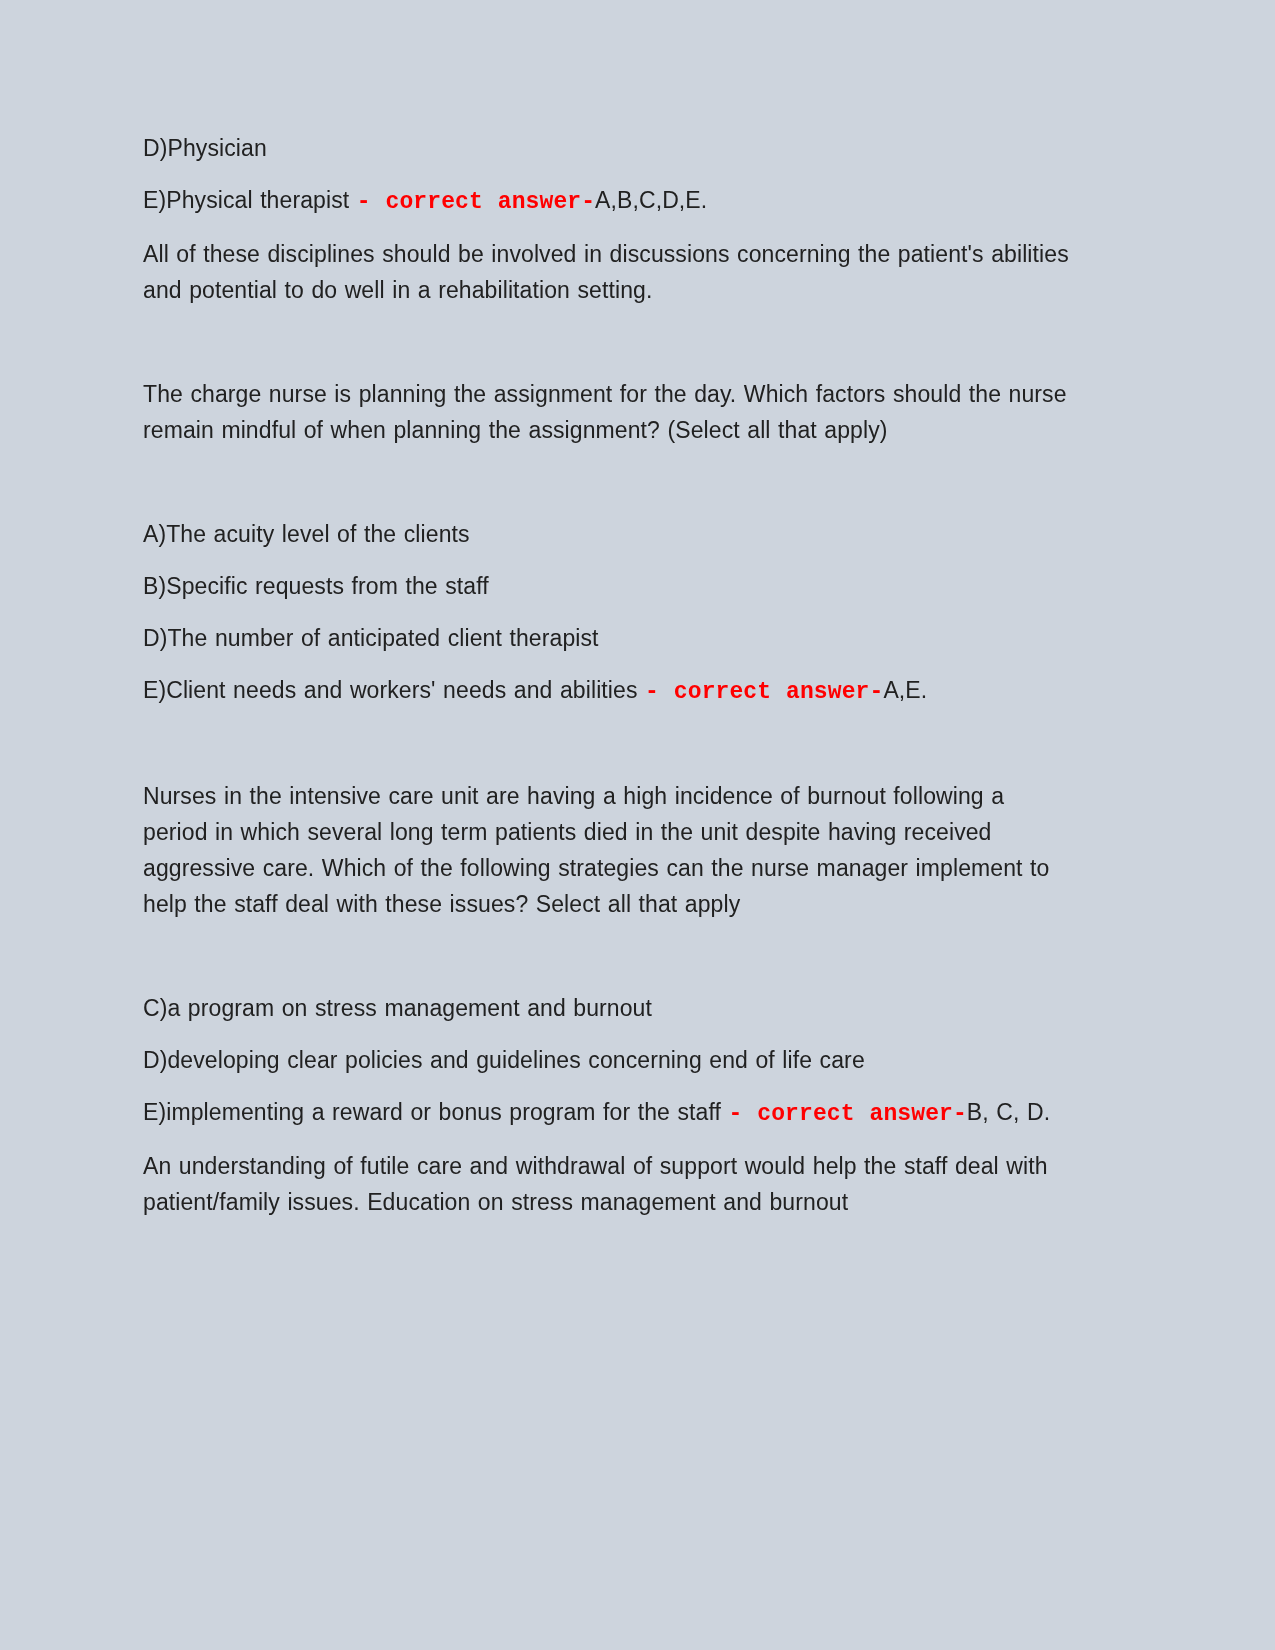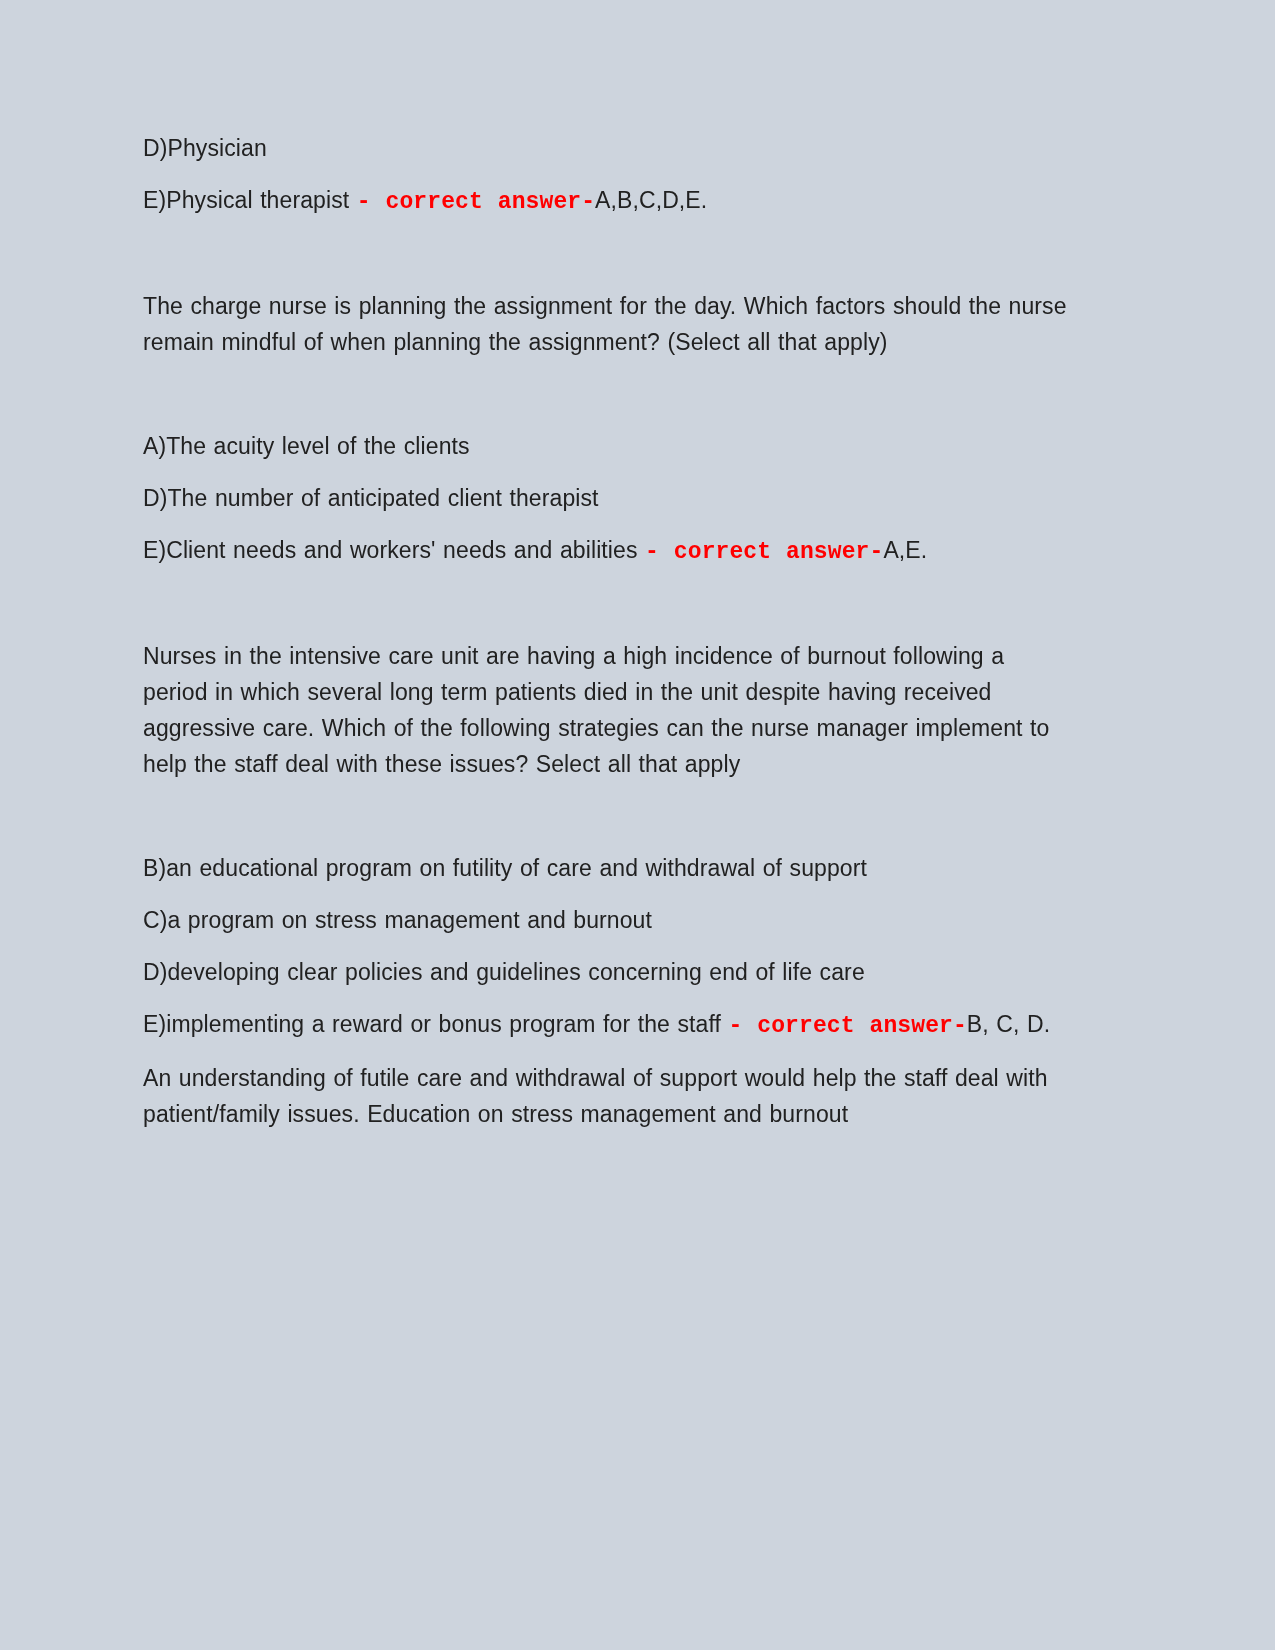--- a/index.html
+++ b/index.html
@@ -40,28 +40,29 @@
     font-family: Liberation Mono, monospace;
   }
 </style>
 </head>
 <body>
 
 <div class="page">
   <div class="doc" id="doc-body">
       <p><span class="run-normal">D)Physician</span></p>
       <p><span class="run-normal">E)Physical therapist </span><span class="run-answer" style="color: rgb(255, 0, 0);">- correct answer-</span><span class="run-normal">A,B,C,D,E.</span></p>
+      <p><span class="run-normal">All of these disciplines should be involved in discussions concerning the patient's abilities and potential to do well in a rehabilitation setting.</span></p>
       <p class="blank"></p>
       <p><span class="run-normal">The charge nurse is planning the assignment for the day. Which factors should the nurse remain mindful of when planning the assignment? (Select all that apply)</span></p>
       <p class="blank"></p>
       <p><span class="run-normal">A)The acuity level of the clients</span></p>
+      <p><span class="run-normal">B)Specific requests from the staff</span></p>
       <p><span class="run-normal">D)The number of anticipated client therapist</span></p>
       <p><span class="run-normal">E)Client needs and workers' needs and abilities </span><span class="run-answer" style="color: rgb(255, 0, 0);">- correct answer-</span><span class="run-normal">A,E.</span></p>
       <p class="blank"></p>
       <p><span class="run-normal">Nurses in the intensive care unit are having a high incidence of burnout following a period in which several long term patients died in the unit despite having received aggressive care. Which of the following strategies can the nurse manager implement to help the staff deal with these issues? Select all that apply</span></p>
       <p class="blank"></p>
-      <p><span class="run-normal">B)an educational program on futility of care and withdrawal of support</span></p>
       <p><span class="run-normal">C)a program on stress management and burnout</span></p>
       <p><span class="run-normal">D)developing clear policies and guidelines concerning end of life care</span></p>
       <p><span class="run-normal">E)implementing a reward or bonus program for the staff </span><span class="run-answer" style="color: rgb(255, 0, 0);">- correct answer-</span><span class="run-normal">B, C, D.</span></p>
       <p><span class="run-normal">An understanding of futile care and withdrawal of support would help the staff deal with patient/family issues. Education on stress management and burnout</span></p>
     </div>
 </div>
 
 </body></html>

